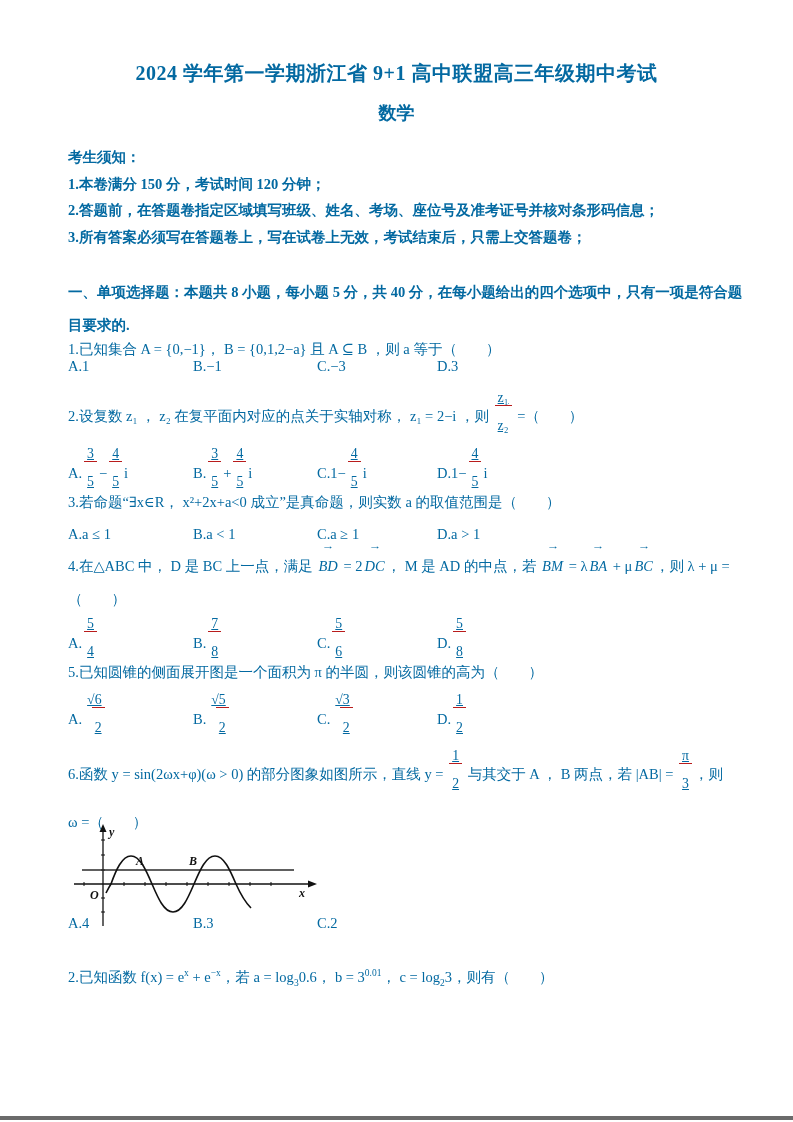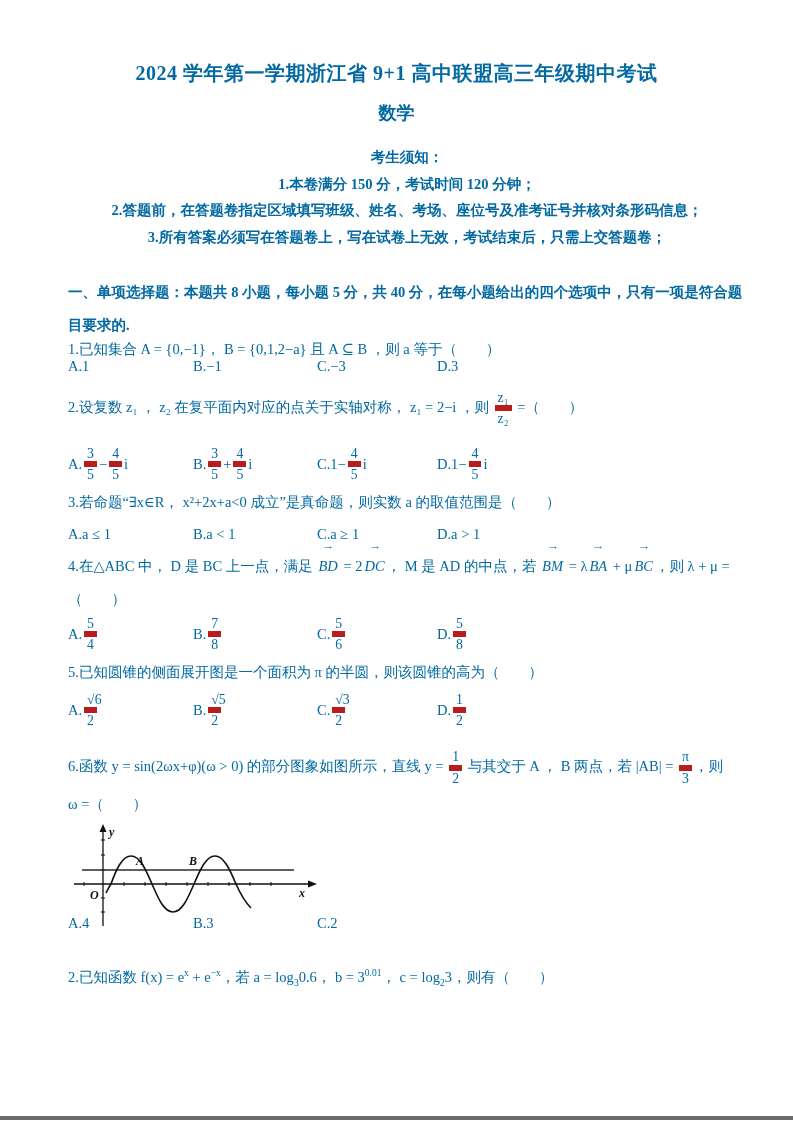--- a/index.html
+++ b/index.html
@@ -4,27 +4,27 @@
 <style>
   html,body{margin:0;padding:0;background:#e8e8e8;}
   .page{
     position:relative;width:793px;height:1122px;margin:0 auto;background:#ffffff;
     font-family:"Liberation Serif","DejaVu Serif",serif;color:#0369a1;font-size:14.5px;
     overflow:hidden;
   }
   .abs{position:absolute;}
   .title{top:60px;left:0;width:793px;text-align:center;font-weight:bold;font-size:20px;letter-spacing:0.5px;}
   .subject{top:101px;left:0;width:793px;text-align:center;font-weight:bold;font-size:18px;}
-  .notice{left:68px;top:144px;width:678px;font-weight:bold;line-height:26.6px;text-align:center;}
+  .notice{left:68px;top:144px;width:678px;font-weight:bold;line-height:26.6px;}
   .section{left:68px;top:276px;width:678px;font-weight:bold;line-height:33px;}
   .stem{left:68px;width:678px;line-height:1.75;}
   .opts{left:68px;width:678px;display:grid;grid-template-columns:125px 124px 120px 1fr;align-items:center;}
   .opt{display:flex;align-items:center;white-space:nowrap;}
-  .frac{display:inline-flex;flex-direction:column;align-items:flex-start;vertical-align:middle;line-height:1.12;margin:0 2px;font-size:0.95em;}
-  .frac .fd{border-top:6px solid #b91c1c;padding:0 3px;}
+  .frac{display:inline-flex;flex-direction:column;align-items:flex-end;vertical-align:middle;line-height:1.12;margin:0 2px;font-size:0.95em;text-decoration:underline;}
+  .frac .fd{border-top:1px solid #b91c1c;padding:12px 3px;}
   .frac .fn{padding:0 3px;}
   .vec{position:relative;display:inline-block;margin:0 2px;font-style:italic;}
   .vec .varr{position:absolute;left:50%;top:-0.85em;transform:translateX(-50%) scaleX(1.4);font-size:9px;font-style:normal;line-height:1;}
   sup{font-size:9.5px;vertical-align:super;line-height:0;}
   sub{font-size:9.5px;vertical-align:sub;line-height:0;}
   .q4stem{line-height:33px;}
   .q6stem{line-height:37px;}
   .graph{left:70px;top:822px;}
   .graph svg{display:block;}
   .glabel{font-style:italic;font-weight:bold;font-size:12px;font-family:"Liberation Serif","DejaVu Serif",serif;fill:#111;}

